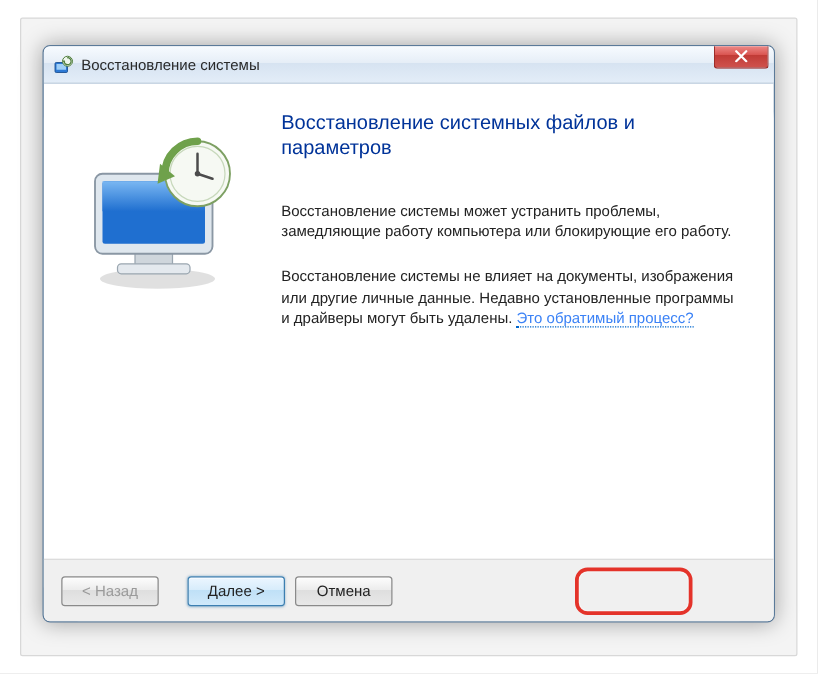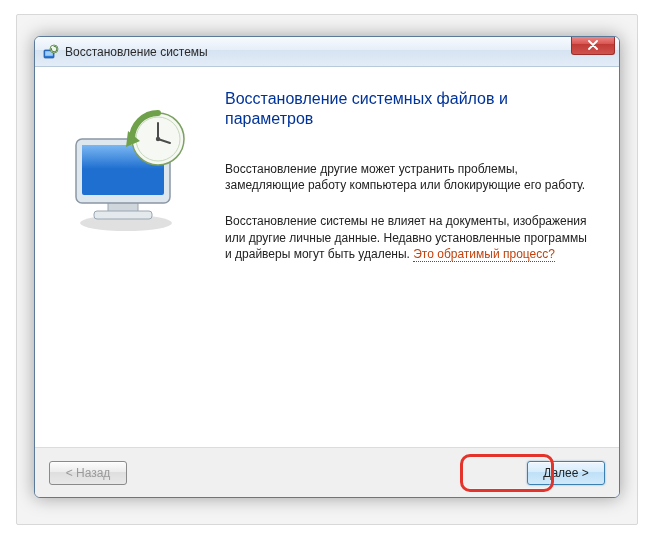--- a/index.html
+++ b/index.html
@@ -116,32 +116,32 @@
     font-weight: 400;
     line-height: 1.25;
   }
   .para {
     color: #222;
     font-size: 12px;
     line-height: 1.35;
     margin: 0 0 20px 0;
   }
   .linkish {
-    color: #c2410c;
+    color: #3b82f6;
     text-decoration: none;
     border-bottom: 1px dotted #0066cc;
     cursor: pointer;
   }
   .button-row {
     height: 50px;
     border-top: 1px solid #dcdcdc;
     background: #f0f0f0;
     display: flex;
     align-items: center;
-    justify-content: space-between;
+    justify-content: flex-start;
     padding: 0 14px;
     gap: 8px;
   }
   .btn {
     min-width: 78px;
     height: 24px;
     padding: 0 12px;
     font-family: inherit;
     font-size: 12px;
     border: 1px solid #8a8a8a;
@@ -218,29 +218,30 @@
           <line x1="92" y1="34" x2="92" y2="18" stroke="#4c4c4c" stroke-width="2" stroke-linecap="round"></line>
           <line x1="92" y1="34" x2="104" y2="38" stroke="#4c4c4c" stroke-width="2" stroke-linecap="round"></line>
           <circle cx="92" cy="34" r="2.2" fill="#4c4c4c"></circle>
           <path d="M92 8 A26 26 0 0 0 66 34" fill="none" stroke="#6fa14b" stroke-width="6" stroke-linecap="round"></path>
           <polygon points="62,26 60,42 74,36" fill="#6fa14b"></polygon>
         </svg>
       </div>
 
       <div class="textcol">
         <h1 class="heading">Восстановление системных файлов и параметров</h1>
-        <p class="para">Восстановление другие может устранить проблемы, замедляющие работу компьютера или блокирующие его работу.</p>
+        <p class="para">Восстановление системы может устранить проблемы, замедляющие работу компьютера или блокирующие его работу.</p>
         <p class="para">
           <span>Восстановление системы не влияет на документы, изображения или другие личные данные. Недавно установленные программы и драйверы могут быть удалены. </span><a class="linkish">Это обратимый процесс?</a>
         </p>
       </div>
 
     </div>
 
     <div class="button-row">
       <button class="btn" disabled="">&lt; Назад</button>
       <button class="btn default">Далее &gt;</button>
+      <button class="btn">Отмена</button>
     </div>
   </div>
 
 </div>
 
 <div class="highlight-ring" style="left:460px; top:454px; width:94px; height:38px;"></div>
 
 </body></html>

